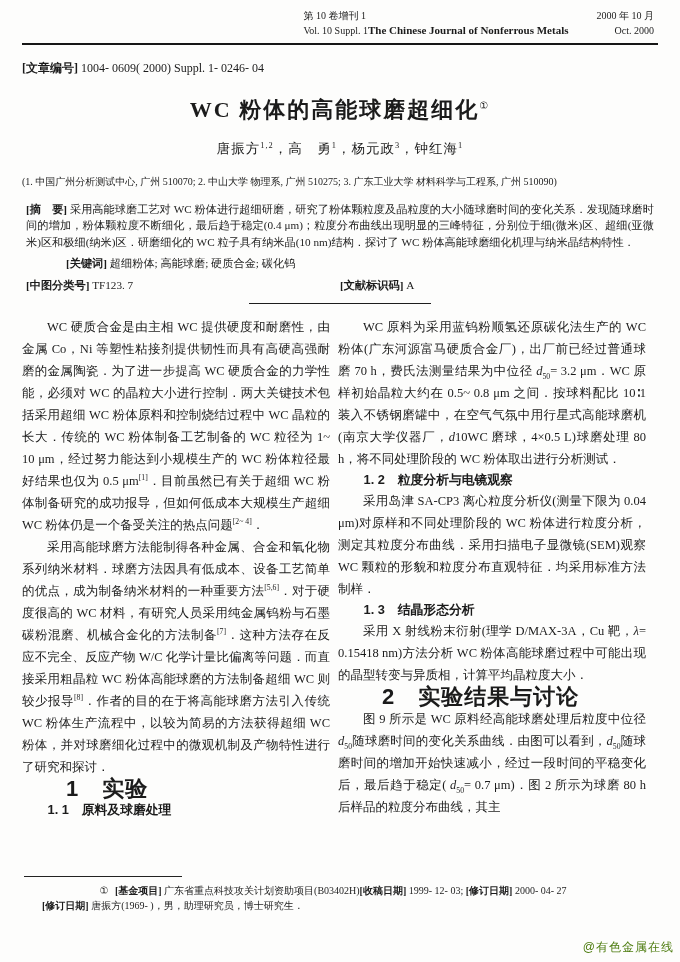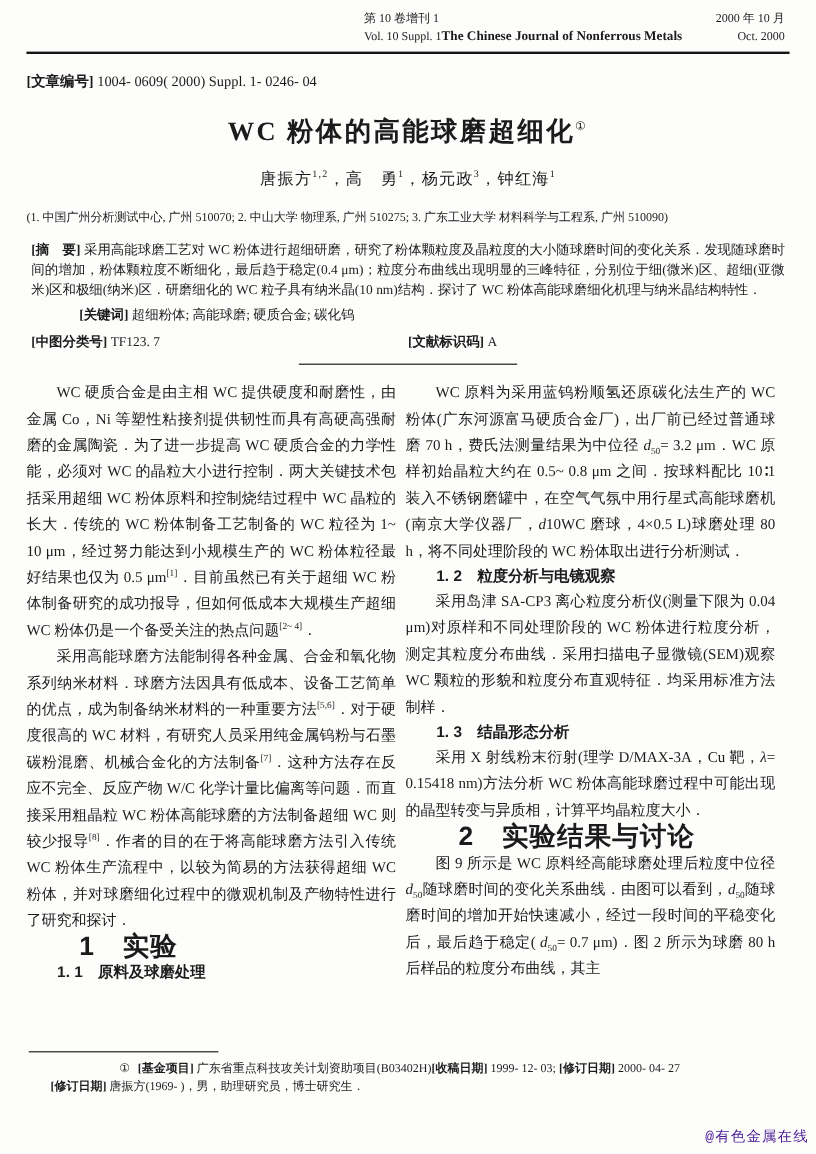--- a/index.html
+++ b/index.html
@@ -45,22 +45,22 @@
          margin:3px 0 2px 0;text-indent:0;line-height:20px;}
 
   
   .footnote{margin-top:4px;font-size:10px;line-height:15px;color:#1d1d1d;}
   .fn-sep{border:0;border-top:1px solid #222;width:158px;margin:0 0 6px 2px;}
   .fn-row1{display:flex;justify-content:center;padding-right:14px;font-family:Liberation Serif, serif;}
   .fn-row2{padding-left:20px;}
   .fn-marker{display:inline-block;margin-right:4px;}
 
   
-  .watermark{position:absolute;right:6px;bottom:6px;font-size:12px;color:#4c1d95;
-             font-family:Liberation Mono, monospace;letter-spacing:1px;}
+  .watermark{position:absolute;right:6px;bottom:6px;font-size:12px;color:#4d7c0f;
+             font-family:Liberation Sans, sans-serif;letter-spacing:1px;}
 </style>
 </head>
 <body>
 
 <div class="page">
 
   <div class="jhead">
     <div class="col left">
       <div>第 10 卷增刊 1</div>
       <div>Vol. 10 Suppl. 1</div>

